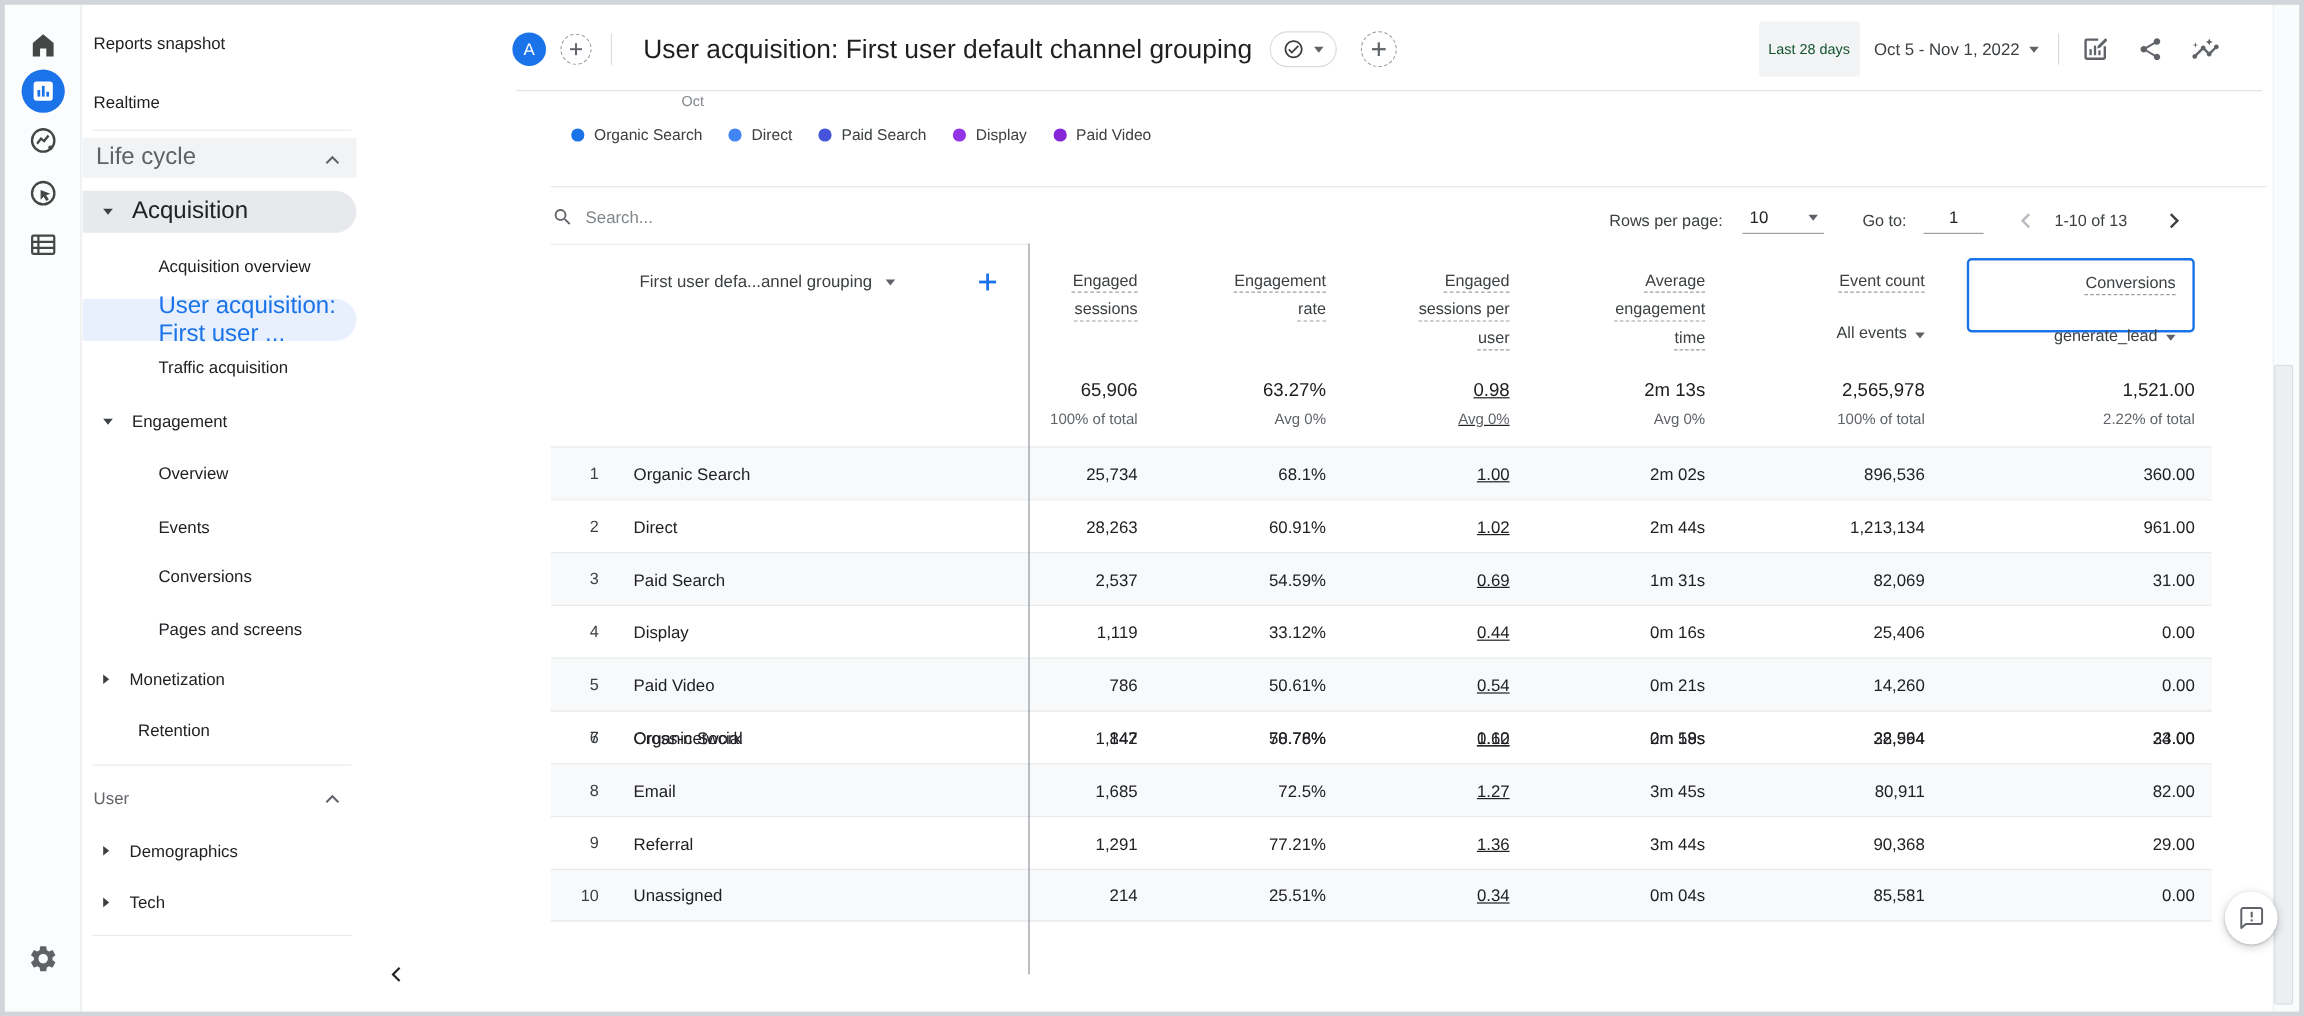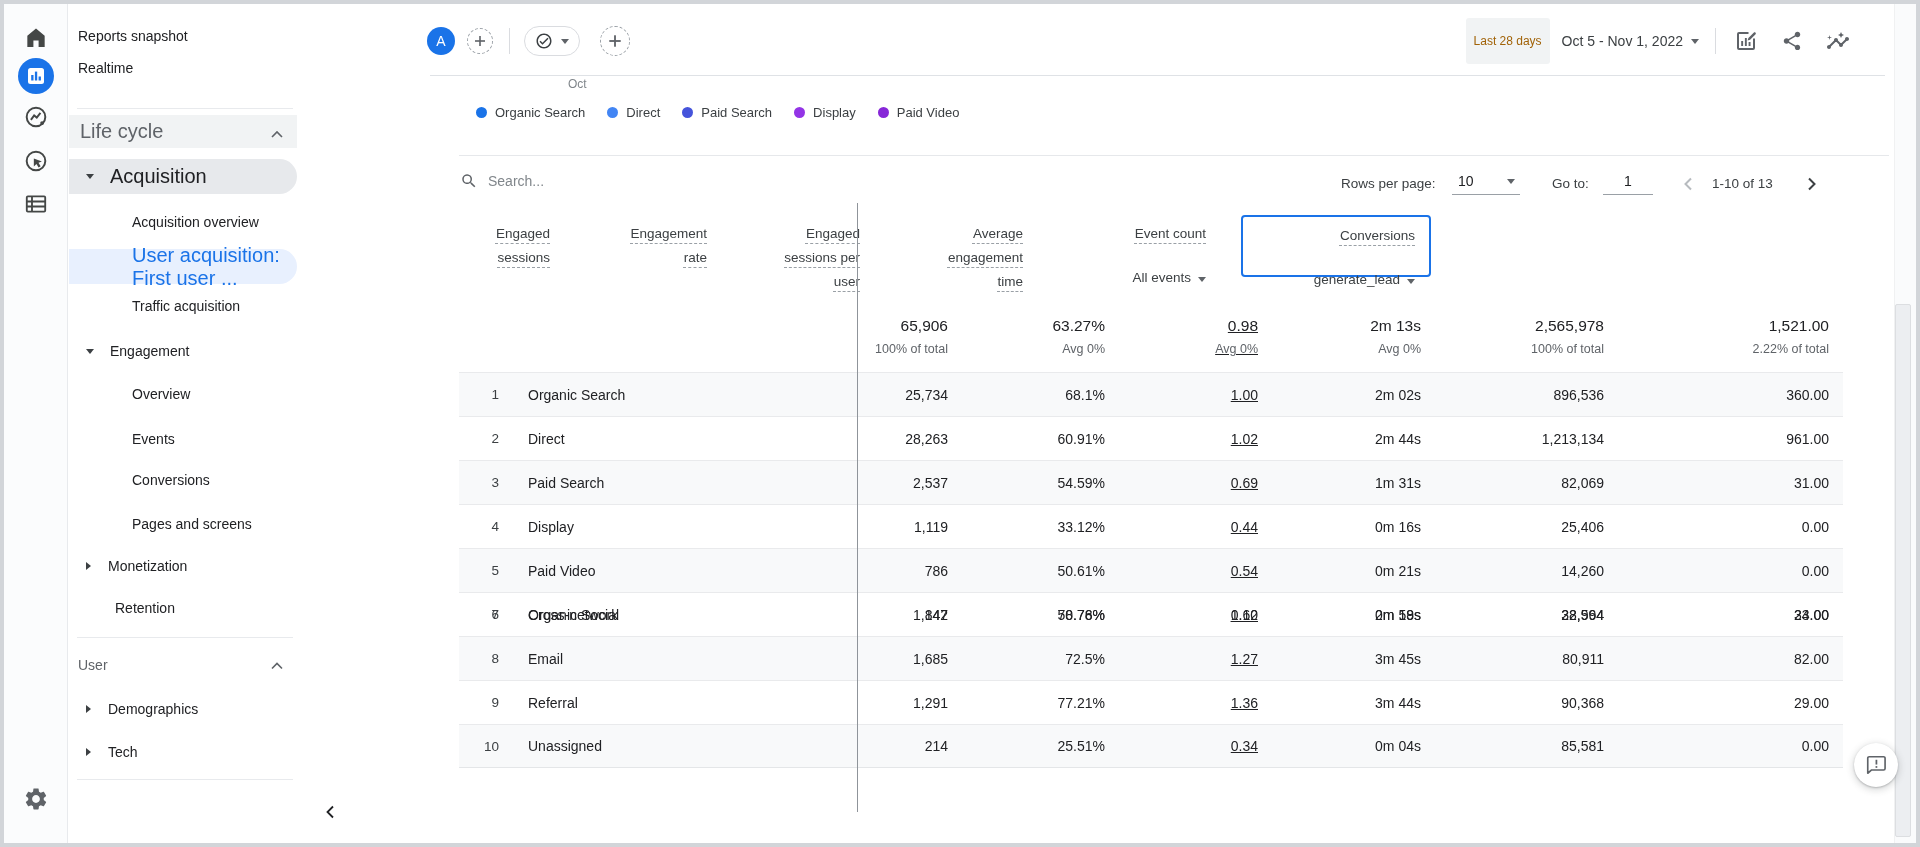--- a/index.html
+++ b/index.html
@@ -29,21 +29,21 @@
   .collapse-btn { position:absolute; left:250px; top:796px; width:24px; height:24px; display:flex; align-items:center; justify-content:center; cursor:pointer; }
 
   
   .hdr-left { position:absolute; left:427px; top:21px; height:40px; display:flex; align-items:center; z-index:3; }
   .avatar { width:28px; height:28px; border-radius:50%; background:#1a73e8; color:#fff; font-size:14px; display:flex; align-items:center; justify-content:center; cursor:pointer; flex:none; }
   .dashed-plus { border:1px dashed #9aa0a6; border-radius:50%; display:flex; align-items:center; justify-content:center; cursor:pointer; flex:none; }
   .vdiv { width:1px; height:26px; background:#dadce0; flex:none; }
   .page-title { font-size:22px; color:#1f1f1f; white-space:nowrap; }
   .check-pill { height:30px; border:1px solid #dadce0; border-radius:15px; display:flex; align-items:center; padding:0 10px; gap:8px; cursor:pointer; flex:none; }
   .hdr-right { position:absolute; right:70px; top:21px; height:40px; display:flex; align-items:center; z-index:3; }
-  .date-chip { background:#f1f3f4; font-size:12px; color:#a16207; padding:16px 8px; border-radius:3px; white-space:nowrap; }
+  .date-chip { background:#f1f3f4; font-size:12px; color:#14532d; padding:16px 8px; border-radius:3px; white-space:nowrap; }
   .date-text { font-size:14px; font-weight:500; color:#3c4043; white-space:nowrap; cursor:pointer; }
   .caret { width:0; height:0; border-left:4.5px solid transparent; border-right:4.5px solid transparent; border-top:5px solid #5f6368; display:inline-block; }
   .hdr-icon { width:24px; height:24px; cursor:pointer; display:flex; align-items:center; justify-content:center; }
 
   
   .chart-baseline { position:absolute; left:430px; top:75px; width:1455px; height:1px; background:#dfe2e6; }
   .axis-label { position:absolute; left:568px; top:77px; font-size:12px; color:#80868b; }
   .legend { position:absolute; left:476px; top:105px; display:flex; align-items:center; gap:22px; }
   .legend-item { display:flex; align-items:center; gap:8px; cursor:pointer; }
   .legend-dot { width:11px; height:11px; border-radius:50%; flex:none; }
@@ -132,21 +132,21 @@
     <svg width="26" height="26" viewBox="0 0 24 24">
         <path fill="#5f6368" d="M19.14 12.94c.04-.3.06-.61.06-.94 0-.32-.02-.64-.07-.94l2.03-1.58c.18-.14.23-.41.12-.61l-1.92-3.32c-.12-.22-.37-.29-.59-.22l-2.39.96c-.5-.38-1.03-.7-1.62-.94l-.36-2.54c-.04-.24-.24-.41-.48-.41h-3.84c-.24 0-.43.17-.47.41L9.25 5.35c-.59.24-1.13.57-1.62.94l-2.39-.96c-.22-.08-.47 0-.59.22L2.74 8.87c-.12.21-.08.47.12.61l2.03 1.58c-.05.3-.09.63-.09.94s.02.64.07.94l-2.03 1.58c-.18.14-.23.41-.12.61l1.92 3.32c.12.22.37.29.59.22l2.39-.96c.5.38 1.03.7 1.62.94l.36 2.54c.05.24.24.41.48.41h3.84c.24 0 .44-.17.47-.41l.36-2.54c.59-.24 1.13-.56 1.62-.94l2.39.96c.22.08.47 0 .59-.22l1.92-3.32c.12-.22.07-.47-.12-.61l-2.01-1.58zM12 15.6c-1.98 0-3.6-1.62-3.6-3.6s1.62-3.6 3.6-3.6 3.6 1.62 3.6 3.6-1.62 3.6-3.6 3.6z"></path>
       </svg>
   </div>
 </div>
 
 <div class="sidebar">
   <div class="nav-item nav-top" style="top:18px">
       <span>Reports snapshot</span>
     </div>
-  <div class="nav-item nav-top" style="top:50px">
+  <div class="nav-item nav-top" style="top:67px">
       <span>Realtime</span>
     </div>
   <div class="nav-divider" style="top:104px"></div>
 
   <div class="nav-band band-gray" style="top:111px;height:33px">
     <span>Life cycle</span>
     <span class="sec-chevron"><svg width="12" height="8" viewBox="0 0 12 8" fill="none">
           <path d="M1 6.5 6 1.5 11 6.5" stroke="#5f6368" stroke-width="1.6"></path>
         </svg></span>
   </div>
@@ -219,20 +219,21 @@
   <div class="avatar">
       <span>A</span>
     </div>
   <div class="dashed-plus" style="width:26px;height:26px;margin-left:12px">
     <svg width="14" height="14" viewBox="0 0 14 14">
         <rect x="6.2" y="2" width="1.6" height="10" fill="#5f6368"></rect>
         <rect x="2" y="6.2" width="10" height="1.6" fill="#5f6368"></rect>
       </svg>
   </div>
   <div class="vdiv" style="margin-left:16px"></div>
+  <div class="page-title" style="margin-left:26px">User acquisition: First user default channel grouping</div>
   <div class="check-pill" style="margin-left:14px">
     <svg width="18" height="18" viewBox="0 0 24 24">
         <path fill="#3c4043" d="M12 2C6.48 2 2 6.48 2 12s4.48 10 10 10 10-4.48 10-10S17.52 2 12 2zm0 18c-4.41 0-8-3.59-8-8s3.59-8 8-8 8 3.59 8 8-3.59 8-8 8zm4.59-12.42L10 14.17l-2.59-2.58L6 13l4 4 8-8z"></path>
       </svg>
     <span class="caret"></span>
   </div>
   <div class="dashed-plus" style="width:30px;height:30px;margin-left:20px">
     <svg width="16" height="16" viewBox="0 0 14 14">
         <rect x="6.2" y="2" width="1.6" height="10" fill="#5f6368"></rect>
         <rect x="2" y="6.2" width="10" height="1.6" fill="#5f6368"></rect>
@@ -320,20 +321,30 @@
   <svg width="18" height="18" viewBox="0 0 18 18" fill="none">
       <path d="M7 3.5 12.5 9 7 14.5" stroke="#3c4043" stroke-width="2"></path>
     </svg>
 </div>
 
 <div class="col-sep"></div>
 
 <div class="table">
 
   <div class="thead">
+    <div class="h-dim">
+      <span>First user defa...annel grouping</span>
+      <span class="caret dim-caret"></span>
+      <span class="plus-blue">
+        <svg width="18" height="18" viewBox="0 0 14 14">
+            <rect x="6.1" y="1.5" width="1.8" height="11" fill="#1a73e8"></rect>
+            <rect x="1.5" y="6.1" width="11" height="1.8" fill="#1a73e8"></rect>
+          </svg>
+      </span>
+    </div>
     <div class="hcell c-m1"><span class="dashed-u hconstrain">Engaged sessions</span></div>
     <div class="hcell c-m2"><span class="dashed-u hconstrain">Engagement rate</span></div>
     <div class="hcell c-m3"><span class="dashed-u hconstrain">Engaged sessions per user</span></div>
     <div class="hcell c-m4"><span class="dashed-u hconstrain">Average engagement time</span></div>
     <div class="hcell c-m5">
       <div><span class="dashed-u">Event count</span></div>
       <div class="hfilter"><span>All events</span><span class="caret"></span></div>
     </div>
     <div class="hcell c-m6" style="padding-top:0">
       <div class="hl-box">

